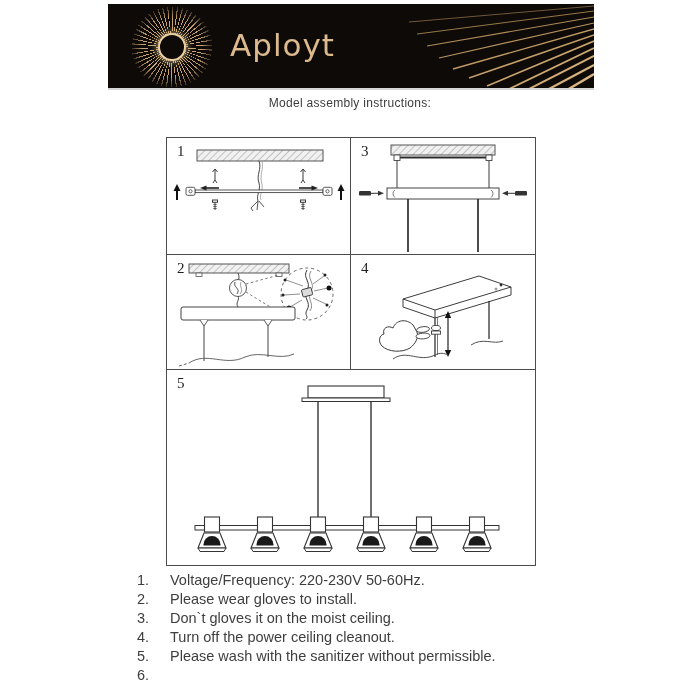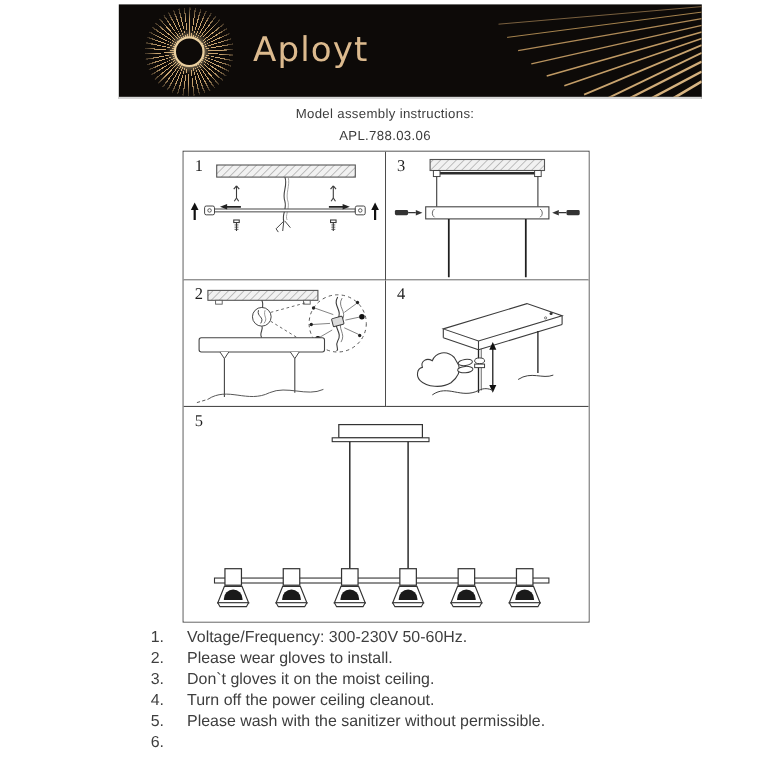--- a/index.html
+++ b/index.html
@@ -4,21 +4,21 @@
 <style>
   * { margin:0; padding:0; box-sizing:border-box; }
   html,body { background:#ffffff; }
   .sheet {
     position:relative; width:700px; height:700px; background:#ffffff;
     font-family:"Liberation Sans", sans-serif; overflow:hidden;
   }
 
   
   .banner {
-    position:absolute; left:108px; top:4px; width:530px; height:86px;
+    position:absolute; left:108px; top:4px; width:486px; height:86px;
     background:#0d0a08; border-bottom:2px solid #d6d6d6; overflow:hidden;
   }
   .sunburst {
     position:absolute; left:24px; top:3px; width:80px; height:80px; border-radius:50%;
     background:repeating-conic-gradient(#c9a470 0deg 1.8deg, rgba(13,10,8,0) 1.8deg 7.2deg);
   }
   .sunburst::after {
     content:""; position:absolute; inset:0; border-radius:50%;
     background:radial-gradient(circle, rgba(13,10,8,0) 0 52%, #0d0a08 76%);
   }
@@ -84,21 +84,20 @@
       <line x1="185" y1="31" x2="60" y2="74" stroke="#c49e68" stroke-width="1.5"></line>
       <line x1="185" y1="37" x2="78" y2="82" stroke="#c9a46f" stroke-width="1.7"></line>
       <line x1="185" y1="44" x2="98" y2="86" stroke="#cda873" stroke-width="1.8"></line>
       <line x1="185" y1="52" x2="118" y2="86" stroke="#d2ad79" stroke-width="2"></line>
       <line x1="185" y1="61" x2="138" y2="86" stroke="#d6b27e" stroke-width="2.2"></line>
       <line x1="185" y1="70" x2="158" y2="86" stroke="#d9b684" stroke-width="2.4"></line>
     </svg>
   </div>
 
   <div class="title">Model assembly instructions:</div>
-  <div class="model">APL.788.03.06</div>
 
   <div class="grid">
 
     <div class="cell cell-a">
       <span class="panel-num">1</span>
       <svg width="184" height="117" viewBox="0 0 184 117">
         <defs>
           <pattern id="h1" width="5" height="5" patternUnits="userSpaceOnUse" patternTransform="rotate(45)">
             <rect width="5" height="5" fill="#f1f1f1"></rect>
             <line x1="0" y1="0" x2="0" y2="5" stroke="#9a9a9a" stroke-width="1.1"></line>
@@ -267,21 +266,21 @@
         <use href="#lampU" x="204" y="155"></use>
         <use href="#lampU" x="257" y="155"></use>
         <use href="#lampU" x="310" y="155"></use>
       </svg>
     </div>
   </div>
 
   <div class="instr">
     <div class="instr-row">
       <span class="instr-num">1.</span>
-      <span class="instr-text">Voltage/Frequency: 300-230V 50-60Hz.</span>
+      <span class="instr-text">Voltage/Frequency: 220-230V 50-60Hz.</span>
     </div>
     <div class="instr-row">
       <span class="instr-num">2.</span>
       <span class="instr-text">Please wear gloves to install.</span>
     </div>
     <div class="instr-row">
       <span class="instr-num">3.</span>
       <span class="instr-text">Don`t gloves it on the moist ceiling.</span>
     </div>
     <div class="instr-row">

